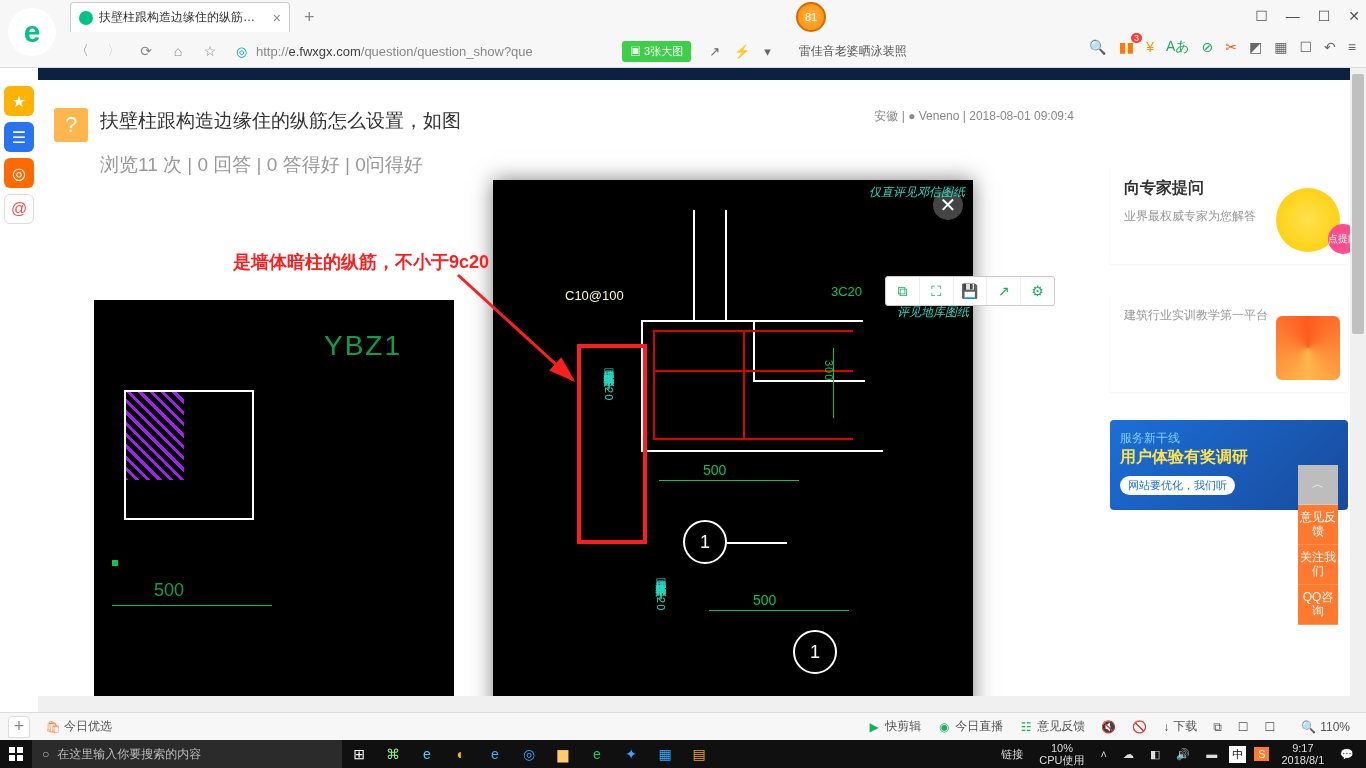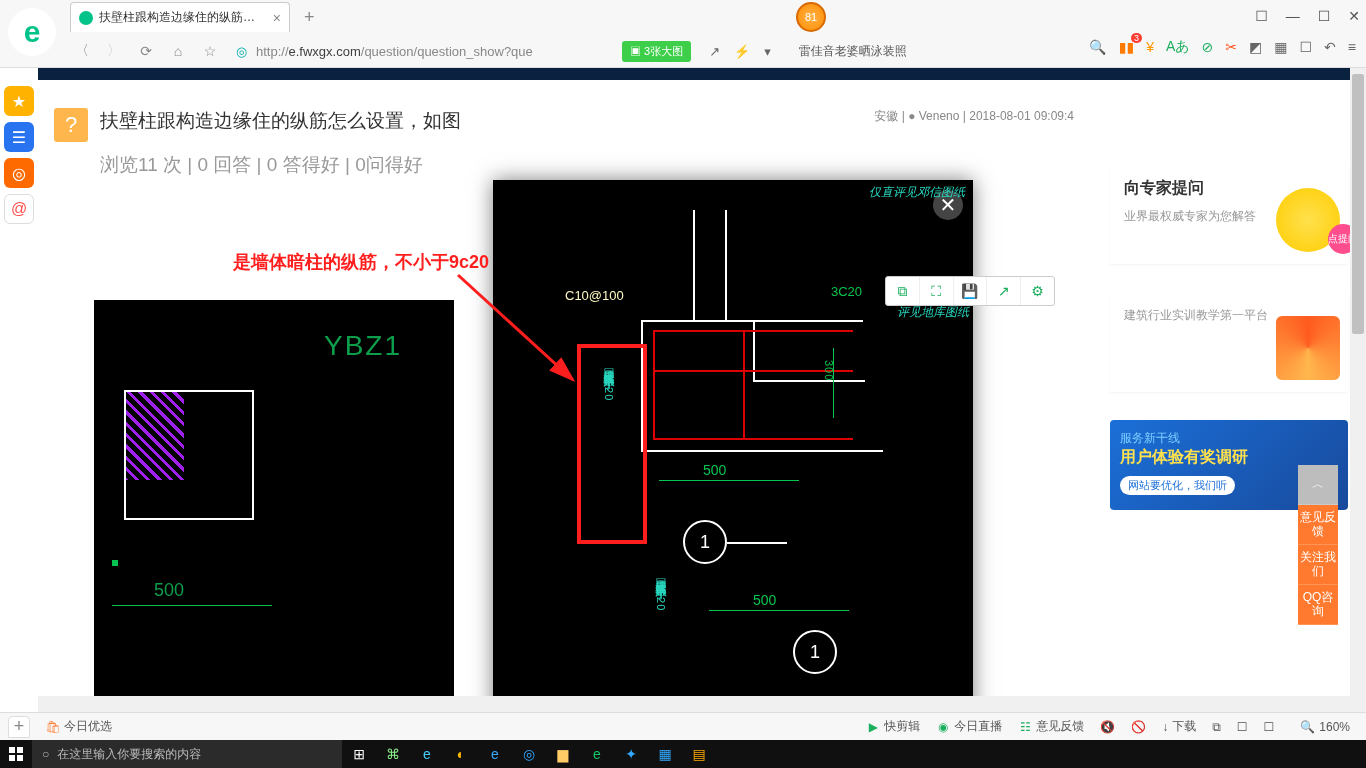--- a/index.html
+++ b/index.html
@@ -308,21 +308,21 @@
   <span class="bb-item">
       <span class="bb-ico" style="color:#1caf5e;">☷</span>
       <span>意见反馈</span>
     </span>
   <span class="bb-item">🔇</span>
   <span class="bb-item">🚫</span>
   <span class="bb-item">↓ <span>下载</span></span>
   <span class="bb-item">⧉</span>
   <span class="bb-item">☐</span>
   <span class="bb-item">☐</span>
-  <span class="bb-item zoom">🔍 <span>160%</span></span>
+  <span class="bb-item zoom">🔍 <span>110%</span></span>
 </div>
 
 <div class="taskbar">
   <div class="tb-start">
       <svg width="14" height="14">
         <rect width="6" height="6" fill="#fff"></rect>
         <rect x="8" width="6" height="6" fill="#fff"></rect>
         <rect y="8" width="6" height="6" fill="#fff"></rect>
         <rect x="8" y="8" width="6" height="6" fill="#fff"></rect>
       </svg>
@@ -337,13 +337,26 @@
     <div class="tb-ico" style="color:#4cf;">e</div>
     <div class="tb-ico" style="color:#fb0;">◐</div>
     <div class="tb-ico" style="color:#3af;">e</div>
     <div class="tb-ico" style="color:#3af;">◎</div>
     <div class="tb-ico" style="color:#fc6;">▆</div>
     <div class="tb-ico" style="color:#1c6;">e</div>
     <div class="tb-ico" style="color:#3af;">✦</div>
     <div class="tb-ico" style="color:#3af;">▦</div>
     <div class="tb-ico" style="color:#fa0;">▤</div>
   </div>
+  <div class="tb-tray">
+    <span class="tray-item">链接</span>
+    <span class="tray-item cpu"><span>10%</span><br><span>CPU使用</span></span>
+    <span class="tray-item">˄</span>
+    <span class="tray-item">☁</span>
+    <span class="tray-item">◧</span>
+    <span class="tray-item">🔊</span>
+    <span class="tray-item">▬</span>
+    <span class="tray-item" style="background:#fff;color:#000;padding:1px 3px;">中</span>
+    <span class="tray-item" style="background:#ff7a2e;color:#fff;padding:1px 4px;">S</span>
+    <span class="tray-item clock"><span>9:17</span><br><span>2018/8/1</span></span>
+    <span class="tray-item">💬</span>
+  </div>
 </div>
 
 </body></html>

